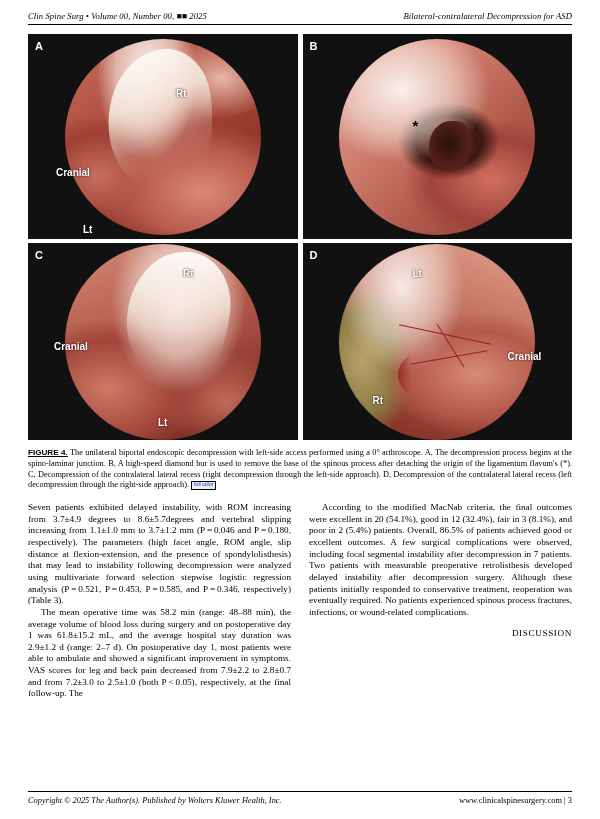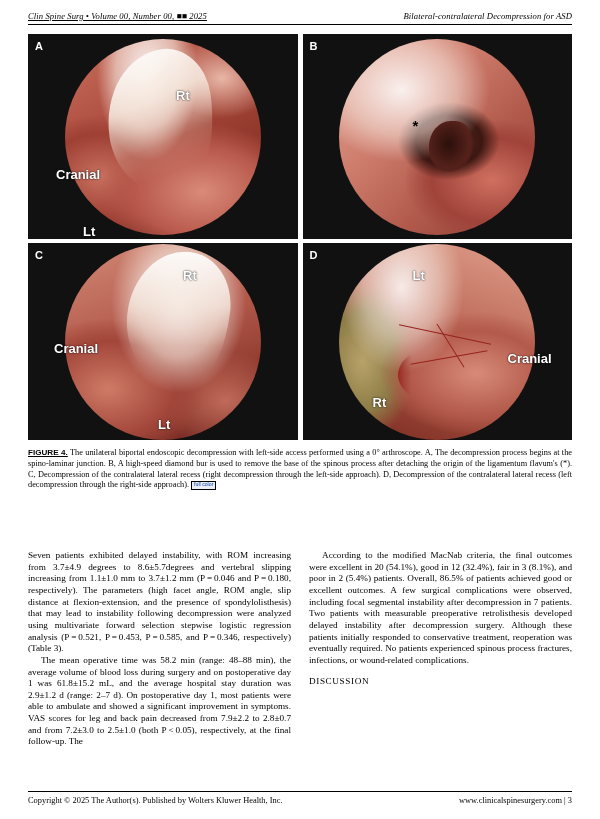--- a/index.html
+++ b/index.html
@@ -24,21 +24,21 @@
   
   .running-head {
     display: flex;
     justify-content: space-between;
     align-items: baseline;
     font-size: 8.6px;
     font-style: italic;
     padding-top: 11px;
     letter-spacing: .1px;
   }
-  .running-head .left { font-style: italic; text-decoration: underline; }
+  .running-head .left { font-style: italic; }
   .running-head .right { font-style: italic; }
   .rule {
     border-bottom: 0.9px solid #000;
     margin-top: 3px;
   }
 
   
   .figure-block { margin-top: 9px; }
   .fig-grid {
     display: grid;
@@ -67,21 +67,21 @@
     color: #fff;
     font-family: "Liberation Sans", sans-serif;
     font-size: 11px;
     font-weight: bold;
     z-index: 6;
   }
   .panel .ann {
     position: absolute;
     color: #fff;
     font-family: "Liberation Sans", sans-serif;
-    font-size: 13px;
+    font-size: 10px;
     font-weight: bold;
     z-index: 6;
     text-shadow: 0 0 2px #000;
   }
   .panel .star {
     position: absolute;
     color: #000;
     font-family: "Liberation Sans", sans-serif;
     font-size: 15px;
     font-weight: bold;
@@ -185,32 +185,32 @@
     color: #0a3fa8;
     background: #e9eef8;
   }
 
   
   .columns {
     display: flex;
     gap: 18px;
     margin-top: 11px;
   }
-  .col { width: 263px; margin-top: 48px; }
+  .col { width: 263px; }
   .col p {
     margin: 0;
     font-size: 9.2px;
     line-height: 1.265;
     text-align: justify;
     text-indent: 13px;
     hyphens: auto;
   }
   .col p.noindent { text-indent: 0; }
   .section-head {
-    text-align: left;
+    text-align: right;
     font-size: 9.2px;
     font-family: "Liberation Serif", serif;
     letter-spacing: .6px;
     margin: 9px 0 2px 0;
     font-variant: small-caps;
     font-weight: normal;
   }
 
   
   .footer {
@@ -219,21 +219,21 @@
     right: 28px;
     bottom: 14px;
   }
   .footer .frule { border-bottom: 0.9px solid #000; margin-bottom: 4px; }
   .footer-row {
     display: flex;
     justify-content: space-between;
     align-items: baseline;
     font-size: 8.4px;
   }
-  .footer-left { }
+  .footer-left { font-style: italic; }
   .footer-right { font-family: "Liberation Serif", serif; }
 </style>
 </head>
 <body>
 
 <div class="page">
 
   <div class="running-head">
     <span class="left">Clin Spine Surg • Volume 00, Number 00, ■■ 2025</span>
     <span class="right">Bilateral-contralateral Decompression for ASD</span>

